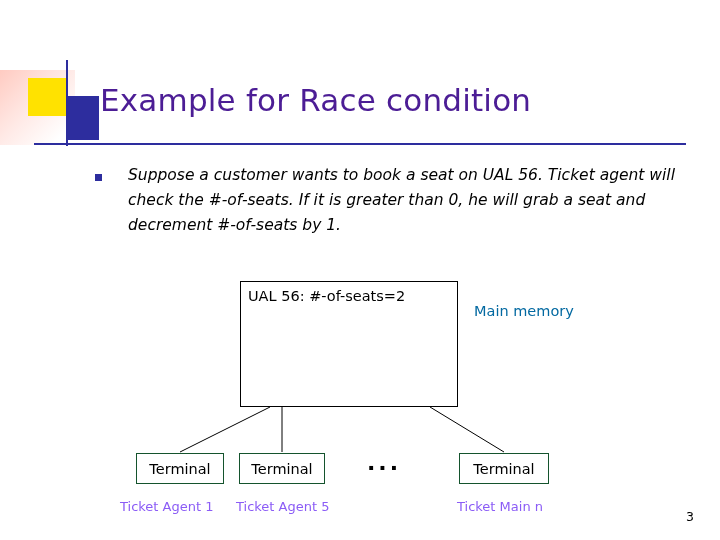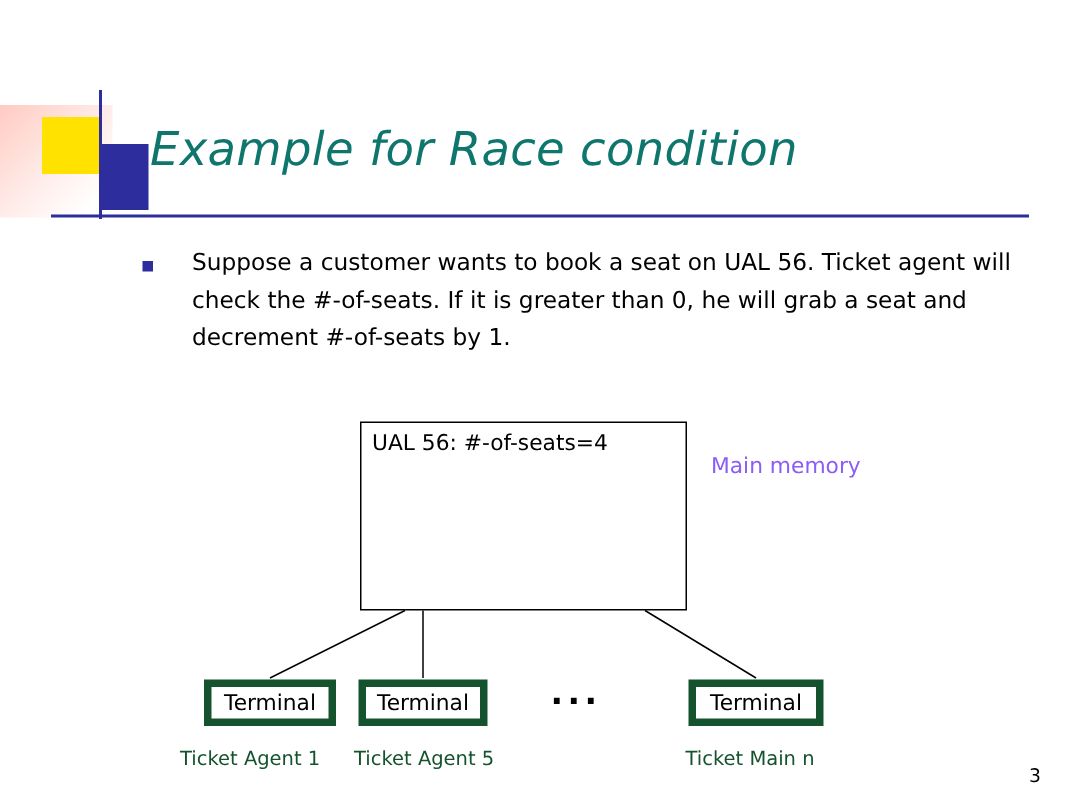--- a/index.html
+++ b/index.html
@@ -55,42 +55,42 @@
     height: 86px;
     background: #2d2d9e;
   }
 
   
   .title {
     position: absolute;
     left: 100px;
     top: 82px;
     font-size: 31px;
-    color: #0f766e;
+    color: #4c1d95;
     letter-spacing: 0.2px;
     white-space: nowrap;
-    font-style: italic;
   }
   .title-rule {
     position: absolute;
     left: 34px;
     top: 143px;
     width: 652px;
     height: 2px;
     background: #2d2d9e;
   }
 
   
   .bullet-row {
     position: absolute;
     left: 95px;
     top: 163px;
     width: 580px;
     display: flex;
     align-items: flex-start;
+    font-style: italic;
   }
   .bullet-mark {
     width: 7px;
     height: 7px;
     background: #2d2d9e;
     margin-top: 11px;
     margin-right: 26px;
     flex: 0 0 auto;
   }
   .bullet-text {
@@ -123,27 +123,27 @@
     top: 288px;
     font-size: 14.5px;
     color: #000000;
     white-space: nowrap;
   }
   .main-memory-label {
     position: absolute;
     left: 474px;
     top: 303px;
     font-size: 14.5px;
-    color: #8b5cf6;
+    color: #0369a1;
     white-space: nowrap;
   }
 
   .term-box {
     position: absolute;
-    border: 5px solid #14532d;
+    border: 1px solid #14532d;
     box-sizing: border-box;
     height: 31px;
     font-size: 14.5px;
     color: #000000;
     display: flex;
     align-items: center;
     justify-content: center;
   }
   .term-1 { left: 136px; top: 453px; width: 88px; }
   .term-2 { left: 239px; top: 453px; width: 86px; }
@@ -155,21 +155,21 @@
     top: 450px;
     font-size: 22px;
     letter-spacing: 3px;
     color: #000000;
     font-weight: bold;
   }
 
   .agent-label {
     position: absolute;
     font-size: 13px;
-    color: #14532d;
+    color: #8b5cf6;
     white-space: nowrap;
   }
   .agent-1 { left: 120px; top: 499px; }
   .agent-2 { left: 236px; top: 499px; }
   .agent-n { left: 457px; top: 499px; }
 
   .page-number {
     position: absolute;
     left: 686px;
     top: 509px;
@@ -195,21 +195,21 @@
   <div class="bullet-text">Suppose a customer wants to book a seat on UAL 56. Ticket agent will check the #-of-seats. If it is greater than 0, he will grab a seat and decrement #-of-seats by 1.</div>
 </div>
 
 <svg class="diagram" viewBox="0 0 720 540">
   <line x1="270" y1="407" x2="180" y2="452" stroke="#000000" stroke-width="1"></line>
   <line x1="282" y1="407" x2="282" y2="452" stroke="#000000" stroke-width="1"></line>
   <line x1="430" y1="407" x2="504" y2="452" stroke="#000000" stroke-width="1"></line>
 </svg>
 
 <div class="memory-box"></div>
-<div class="memory-label">UAL 56:  #-of-seats=4</div>
+<div class="memory-label">UAL 56:  #-of-seats=2</div>
 <div class="main-memory-label">Main memory</div>
 
 <div class="term-box term-1">Terminal</div>
 <div class="term-box term-2">Terminal</div>
 <div class="dots">...</div>
 <div class="term-box term-n">Terminal</div>
 
 <div class="agent-label agent-1">Ticket Agent 1</div>
 <div class="agent-label agent-2">Ticket Agent 5</div>
 <div class="agent-label agent-n">Ticket Main n</div>

